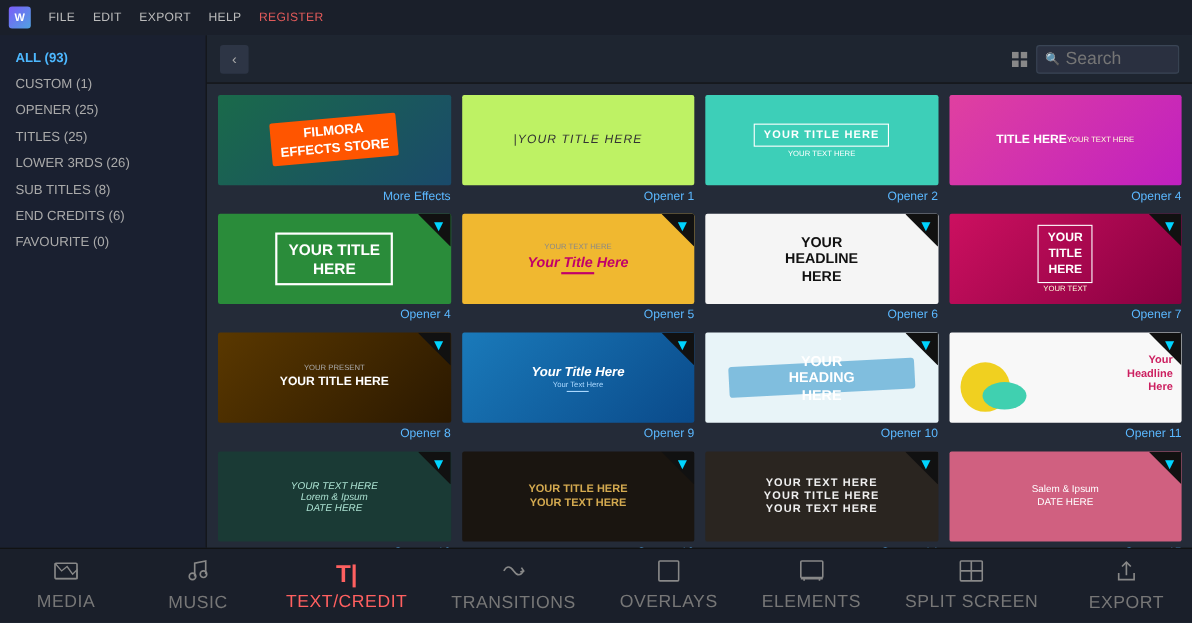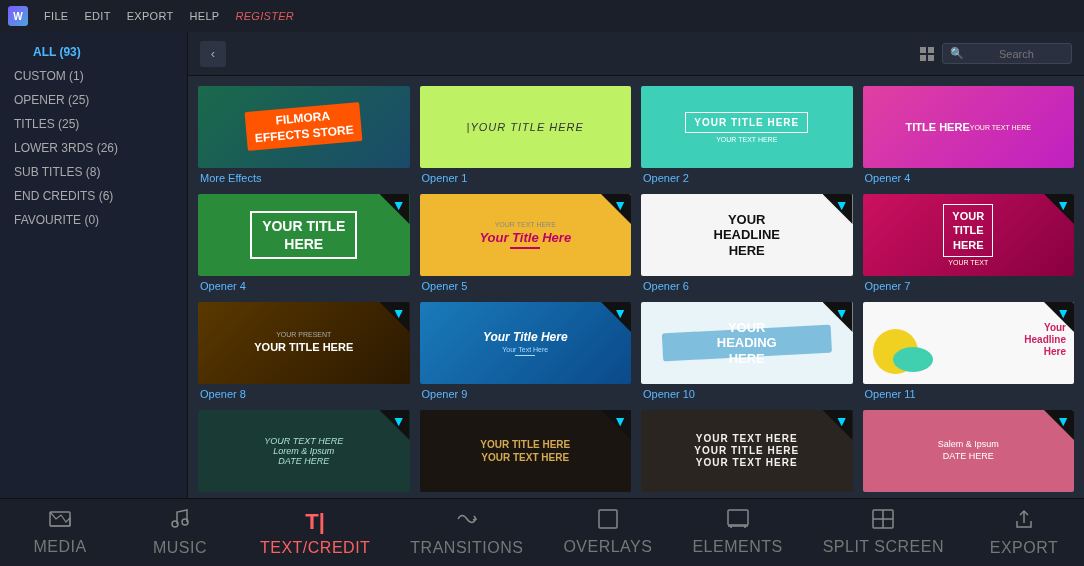--- a/index.html
+++ b/index.html
@@ -31,21 +31,21 @@
       display: flex; align-items: center; justify-content: center;
       font-size: 10px; color: white; font-weight: bold;
     }
     .menu-item {
       font-size: 11px;
       color: #bbb;
       cursor: pointer;
       text-transform: uppercase;
       letter-spacing: 0.3px;
     }
-    .menu-item.register { color: #e05a5a; font-style: italic; }
+    .menu-item.register { color: #e05a5a; }
 
     
     .main-area {
       display: flex;
       flex: 1;
       overflow: hidden;
     }
 
     
     .sidebar {
@@ -60,21 +60,21 @@
       flex: 1;
       padding: 8px 0;
     }
     .sidebar-item {
       padding: 5px 14px;
       font-size: 12px;
       color: #aaa;
       cursor: pointer;
       white-space: nowrap;
     }
-    .sidebar-item.active { color: #4db8ff; font-weight: 600; margin-left: 19px; }
+    .sidebar-item.active { color: #4db8ff; font-weight: 600; }
 
     
     .content-panel {
       flex: 1;
       display: flex;
       flex-direction: column;
       overflow: hidden;
       background: #242b38;
     }
 
@@ -112,23 +112,22 @@
       padding: 3px 7px;
       gap: 5px;
       width: 130px;
     }
     .search-icon { font-size: 11px; color: #777; }
     .search-input {
       background: transparent;
       border: none;
       outline: none;
       color: #bbb;
-      font-size: 11px;
+      font-size: 16px;
       width: 100%;
-      text-align: center;
     }
 
     
     .grid-scroll {
       flex: 1;
       overflow-y: auto;
       padding: 10px 10px;
     }
     .grid-scroll::-webkit-scrollbar { width: 6px; }
     .grid-scroll::-webkit-scrollbar-track { background: #1e2530; }
@@ -159,20 +158,21 @@
       position: absolute;
       top: 4px; right: 4px;
       color: #00d4ff;
       font-size: 14px;
       line-height: 1;
     }
     .template-label {
       font-size: 11px;
       color: #5bb8ff;
       padding-left: 2px;
+      text-align: right;
     }
 
     
     .thumb-effects-store {
       background: linear-gradient(135deg, #1a6a4a, #1a4a6a);
     }
     .thumb-effects-store .badge-text {
       background: #ff5500;
       color: white;
       font-size: 12px;

